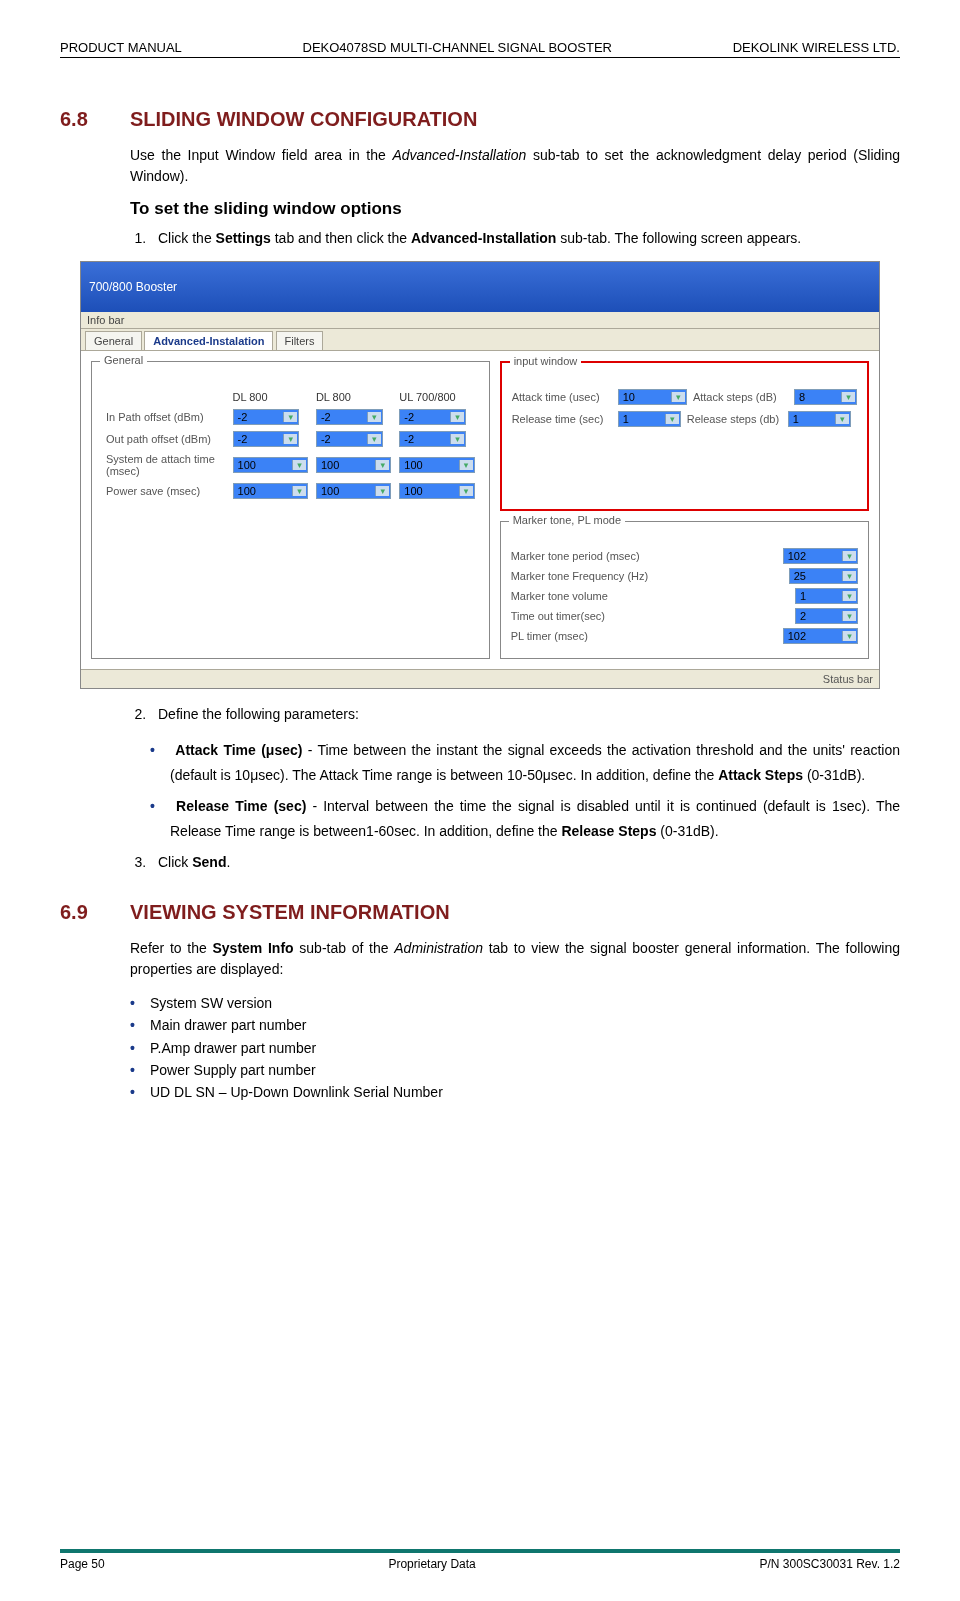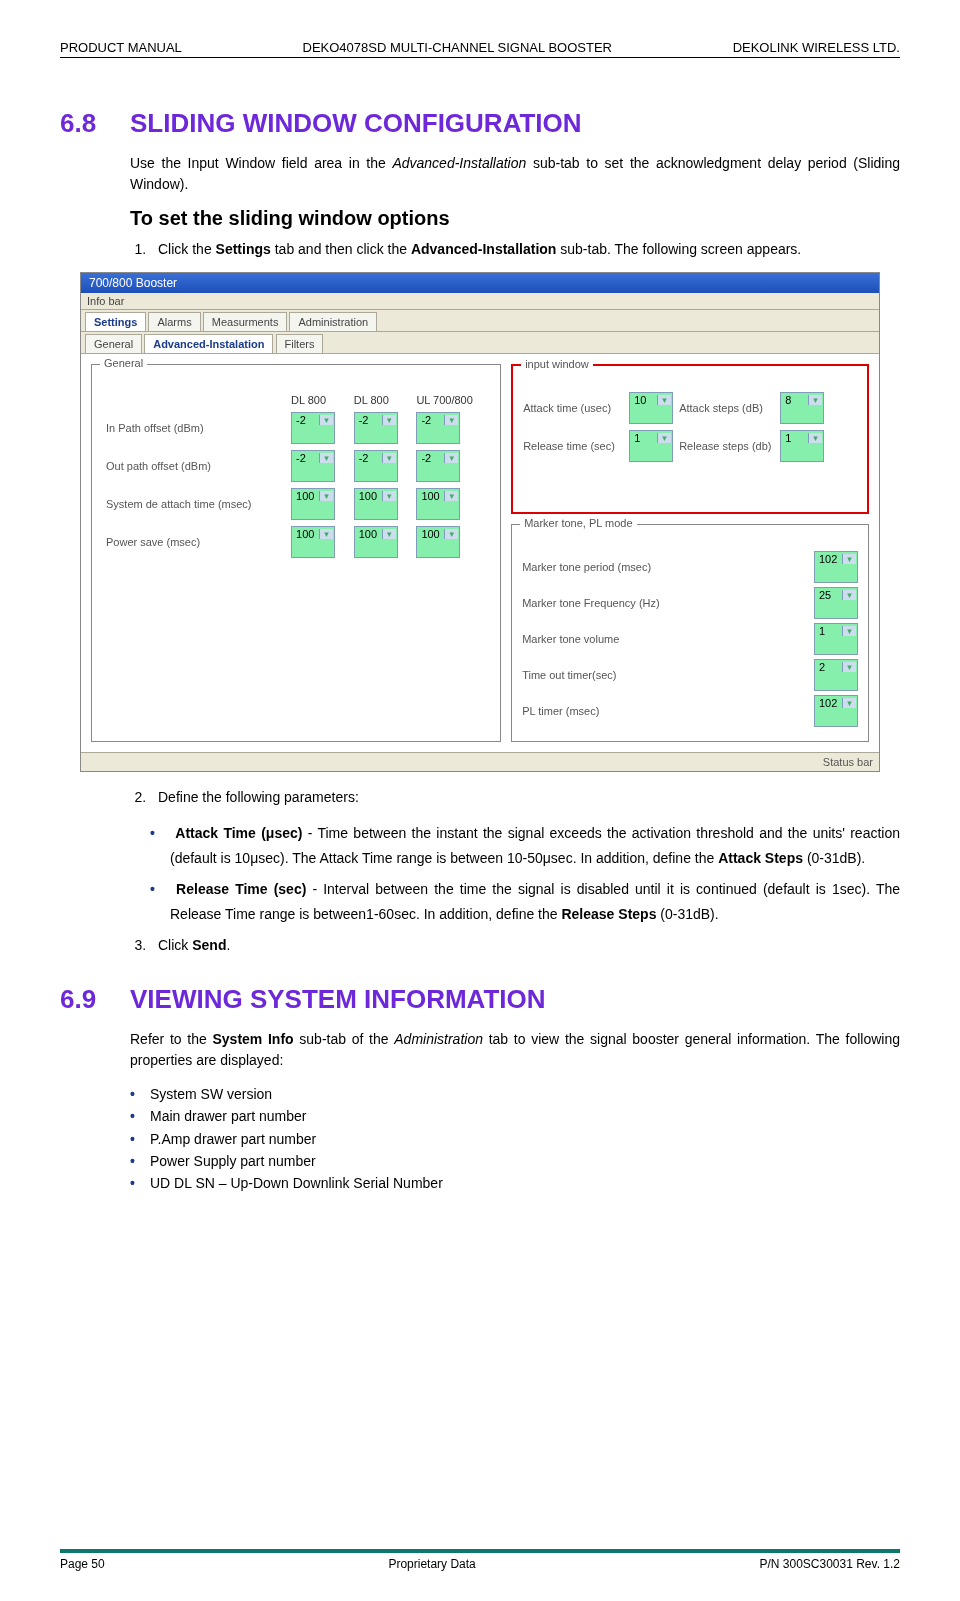--- a/index.html
+++ b/index.html
@@ -20,41 +20,41 @@
     .header {
       display: flex;
       justify-content: space-between;
       font-variant: small-caps;
       font-size: 13px;
       border-bottom: 1px solid #000;
       padding-bottom: 2px;
       margin-bottom: 50px;
     }
     .section-title {
-      color: #6d28d9;
-      font-size: 26px;
+      color: #7f1d1d;
+      font-size: 20px;
       font-variant: small-caps;
       font-weight: bold;
       margin-bottom: 14px;
     }
     .section-num {
       display: inline-block;
       width: 70px;
       font-variant: normal;
     }
     .body-text {
       margin-left: 70px;
       margin-bottom: 12px;
       line-height: 1.5;
       text-align: justify;
     }
     .subhead {
       margin-left: 70px;
       font-weight: bold;
-      font-size: 20px;
+      font-size: 17px;
       margin-bottom: 8px;
     }
     ol.steps {
       margin-left: 90px;
       margin-bottom: 12px;
       line-height: 1.6;
     }
     ol.steps li {
       margin-bottom: 6px;
       padding-left: 8px;
@@ -96,21 +96,21 @@
     .screenshot {
       border: 1px solid #888;
       margin: 10px 20px 14px 20px;
       font-family: Tahoma, Arial, sans-serif;
       font-size: 11px;
       background: #fff;
     }
     .titlebar {
       background: linear-gradient(#3a6fd8, #1d4fb8);
       color: #fff;
-      padding: 3px 8px;
+      padding: 18px 8px;
       font-size: 12px;
     }
     .menubar {
       background: #ece9d8;
       border-bottom: 1px solid #aca899;
       padding: 2px 6px;
       color: #444;
     }
     .tabrow1, .tabrow2 {
       background: #ece9d8;
@@ -173,25 +173,26 @@
       color: #333;
     }
     table.grid td {
       padding: 3px 4px;
       vertical-align: middle;
     }
     .dropdown {
       display: inline-flex;
       align-items: center;
       border: 1px solid #7f9db9;
-      background: #86efac;
-      padding: 1px 1px 17px 4px;
+      background: #3b82f6;
+      padding: 1px 1px 1px 4px;
       min-width: 44px;
       justify-content: space-between;
       color: #000;
+      gap: 36px;
     }
     .dropdown .arrow {
       background: #cde;
       border-left: 1px solid #7f9db9;
       width: 14px;
       text-align: center;
       color: #4a6;
       font-size: 9px;
     }
     .iw-row {
@@ -254,26 +255,20 @@
   <ol class="steps">
     <li>
       <span>Click the </span><span class="bold">Settings</span><span> tab and then click the </span><span class="bold">Advanced-Installation</span><span> sub-tab. The following screen appears.</span>
     </li>
   </ol>
 
   
   <div class="screenshot">
     <div class="titlebar">700/800 Booster</div>
     <div class="menubar">Info bar</div>
-    <div class="tabrow1">
-      <span class="tab active">Settings</span>
-      <span class="tab">Alarms</span>
-      <span class="tab">Measurments</span>
-      <span class="tab">Administration</span>
-    </div>
     <div class="tabrow2">
       <span class="tab">General</span>
       <span class="tab active">Advanced-Instalation</span>
       <span class="tab">Filters</span>
     </div>
 
     <div class="panelarea">
 
       <div class="fieldset">
         <div class="legend">General</div>

